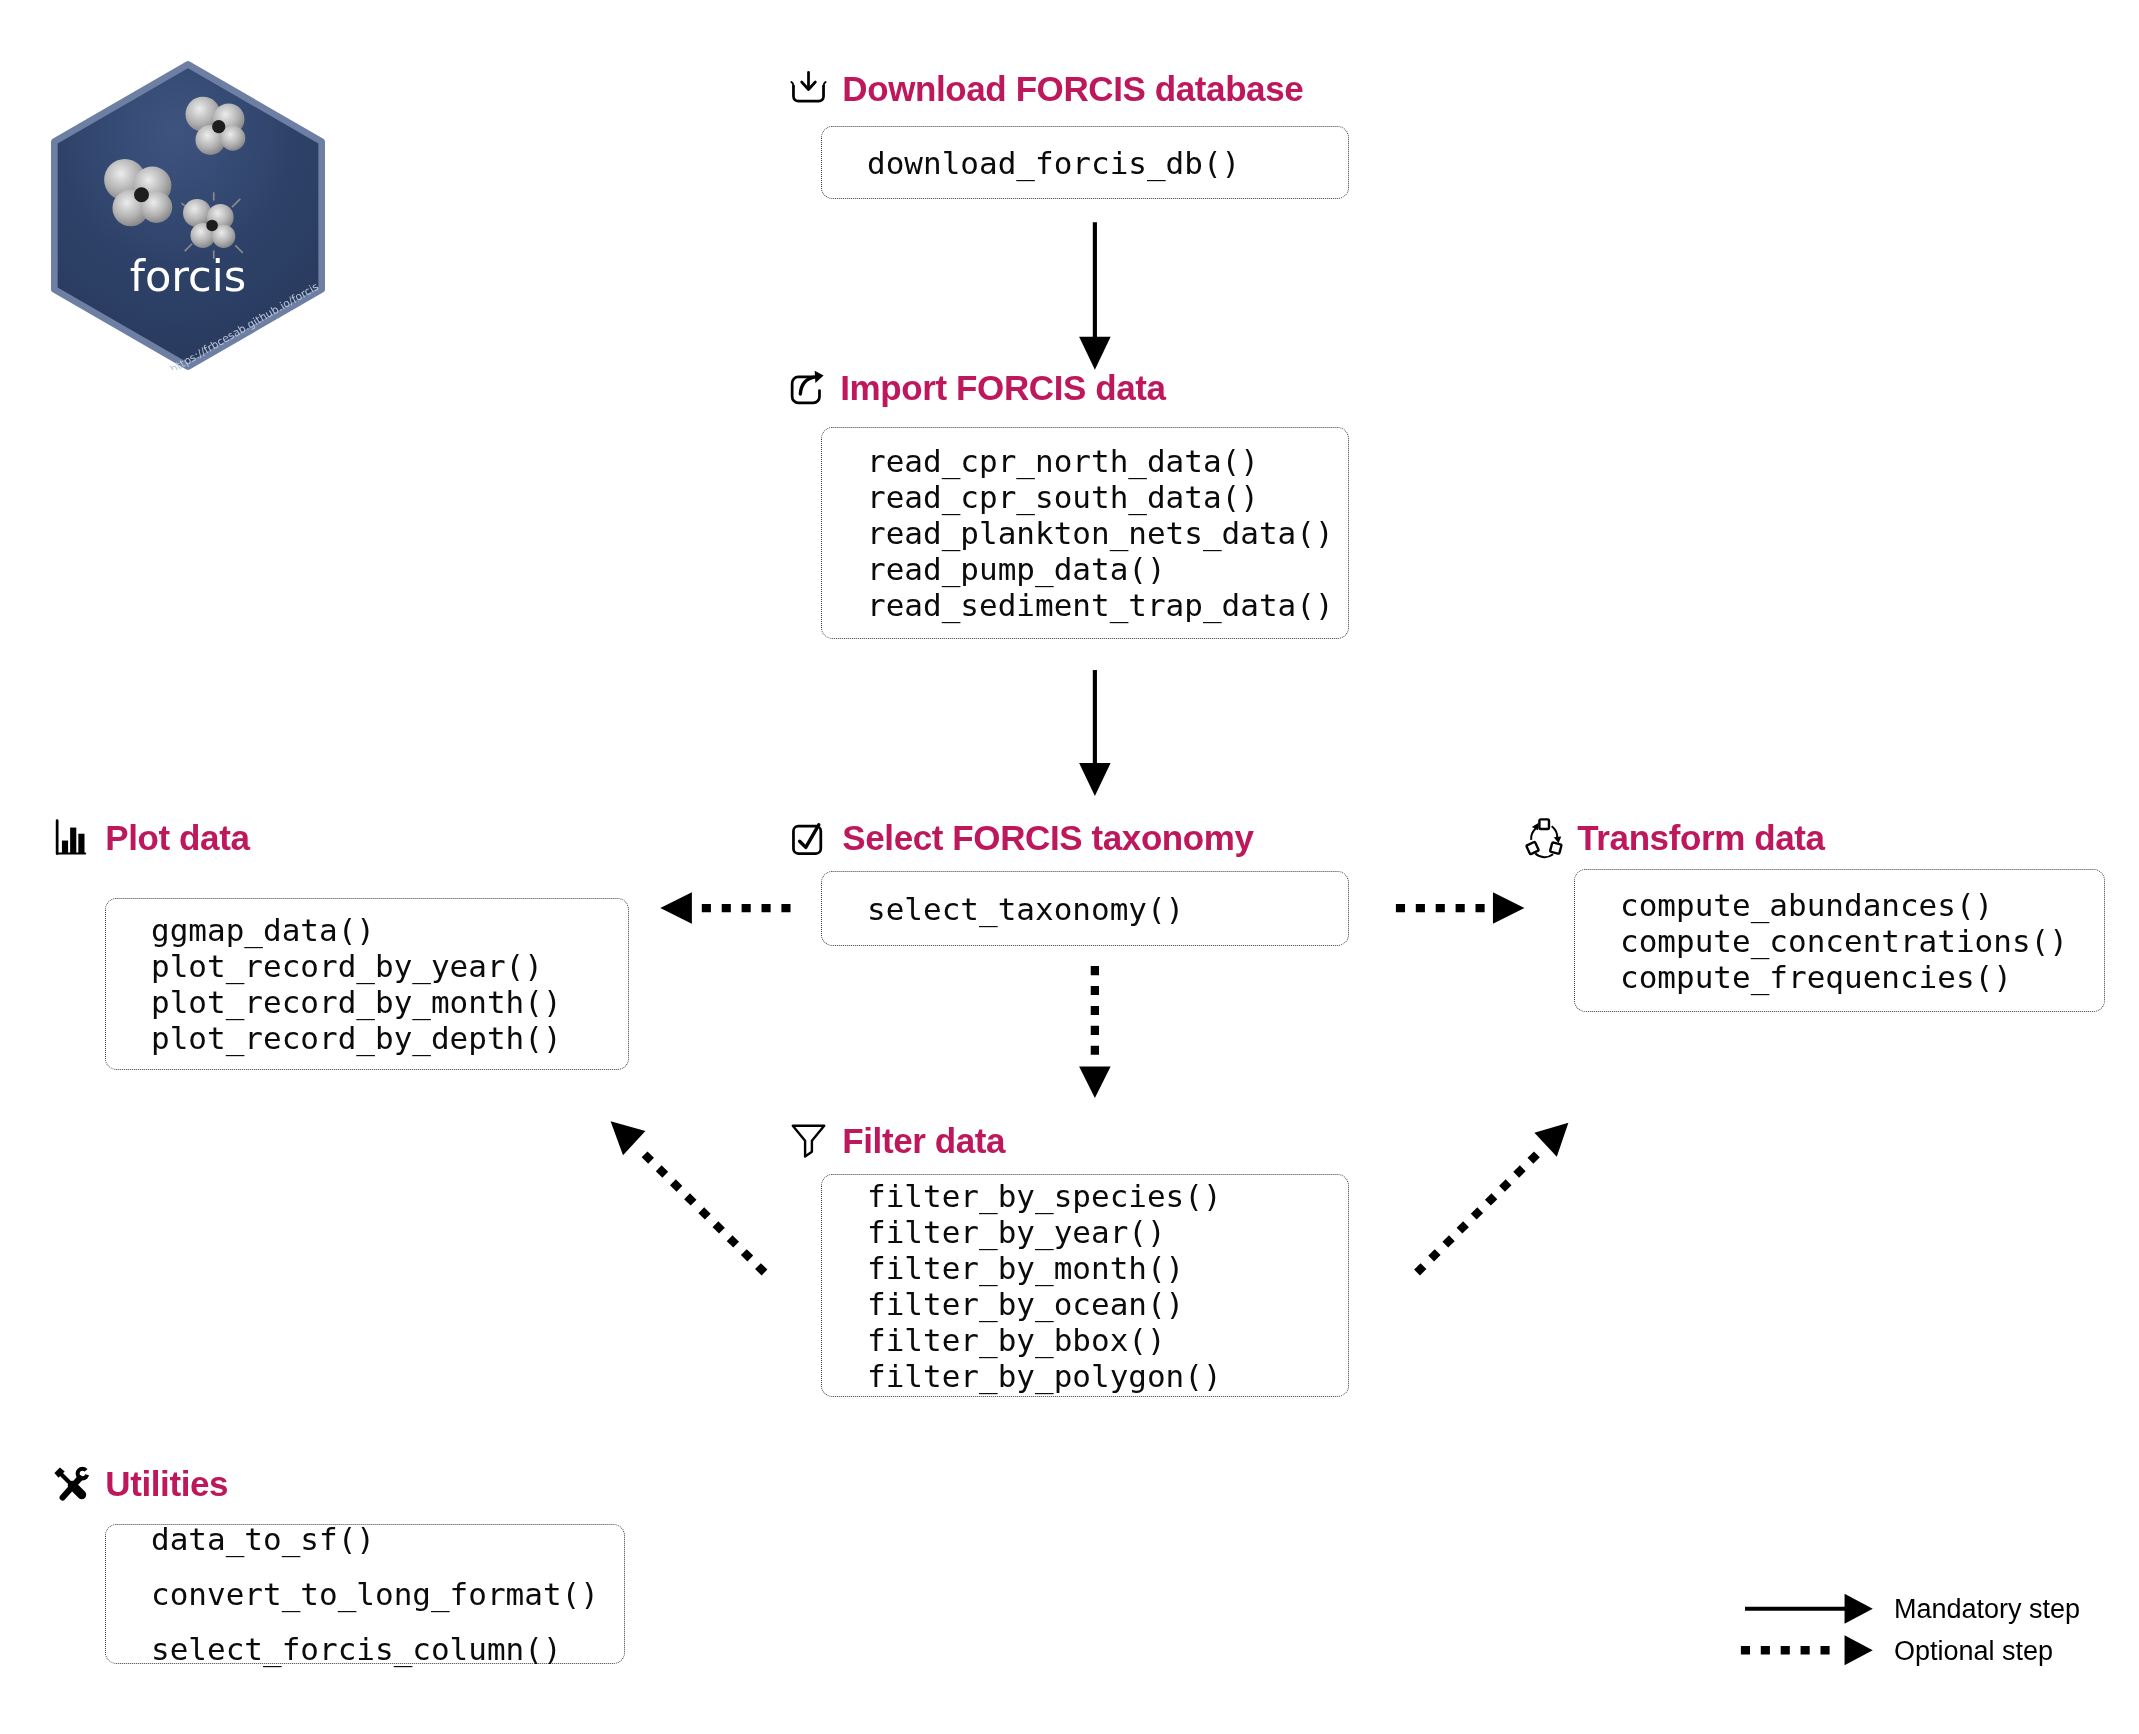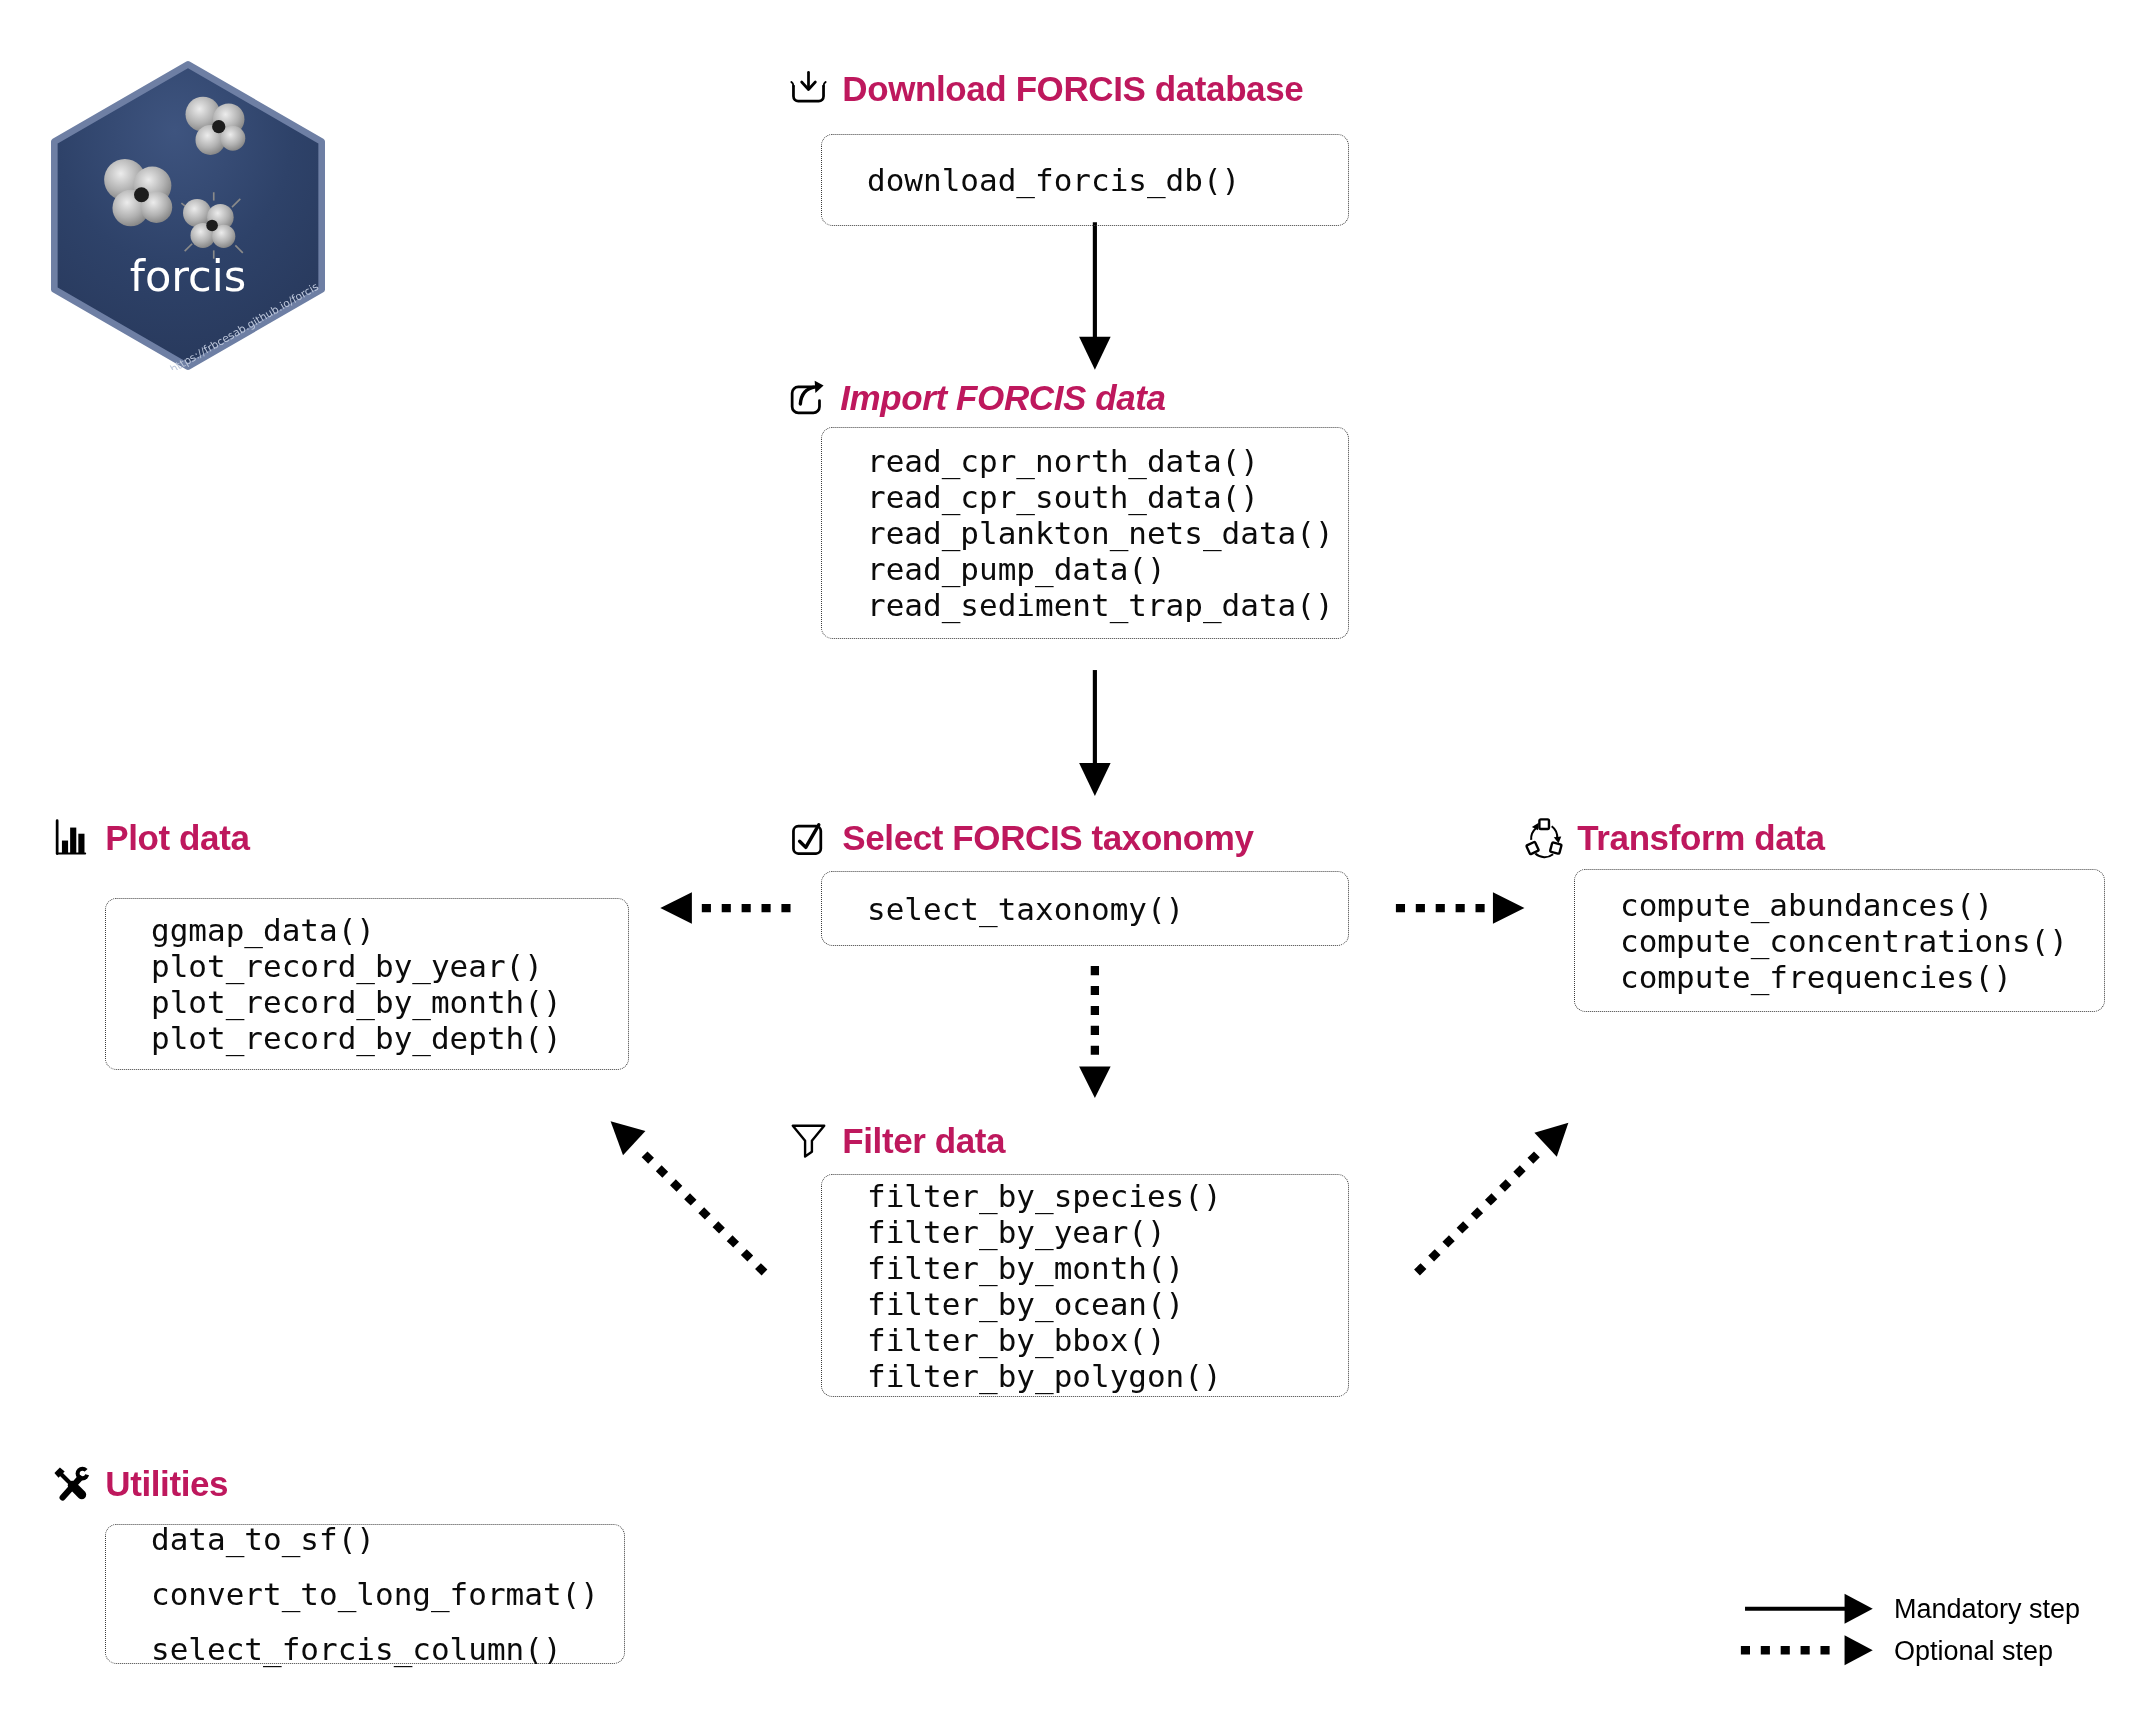--- a/index.html
+++ b/index.html
@@ -133,25 +133,25 @@
 
   <div class="sec-title" style="left:788px;top:66px;">
     <svg class="ticon" viewBox="0 0 60 60" fill="none" stroke="#000" stroke-width="4" stroke-linecap="round" stroke-linejoin="round">
       <path d="M30 5 V28"></path>
       <path d="M20 19 L30 30 L40 19"></path>
       <path d="M8 25 V40 a7 7 0 0 0 7 7 H45 a7 7 0 0 0 7 -7 V25"></path>
       <path d="M8 25 q0 -4 -3 -6 M52 25 q0 -4 3 -6" stroke-width="3"></path>
     </svg>
     <span>Download FORCIS database</span>
   </div>
-  <div class="fn-box" style="left:821px;top:134px;width:528px;height:92px;">
+  <div class="fn-box" style="left:821px;top:126px;width:528px;height:73px;">
       <div>download_forcis_db()</div>
     </div>
 
-  <div class="sec-title" style="left:786px;top:375px;font-style:italic;">
+  <div class="sec-title" style="left:786px;top:365px;">
     <svg class="ticon" viewBox="0 0 60 60" fill="none" stroke="#000" stroke-width="4" stroke-linecap="round" stroke-linejoin="round">
       <path d="M40 13 H18 a9 9 0 0 0 -9 9 v20 a9 9 0 0 0 9 9 h22 a9 9 0 0 0 9 -9 V33"></path>
       <path d="M21 38 C22 24 30 15 43 13" stroke-width="5"></path>
       <polygon points="55,11 42,4 43,22" fill="#000" stroke="none"></polygon>
     </svg>
     <span>Import FORCIS data</span>
   </div>
   <div class="fn-box" style="left:821px;top:427px;width:528px;height:212px;">
       <div>read_cpr_north_data()</div>
       <div>read_cpr_south_data()</div>

